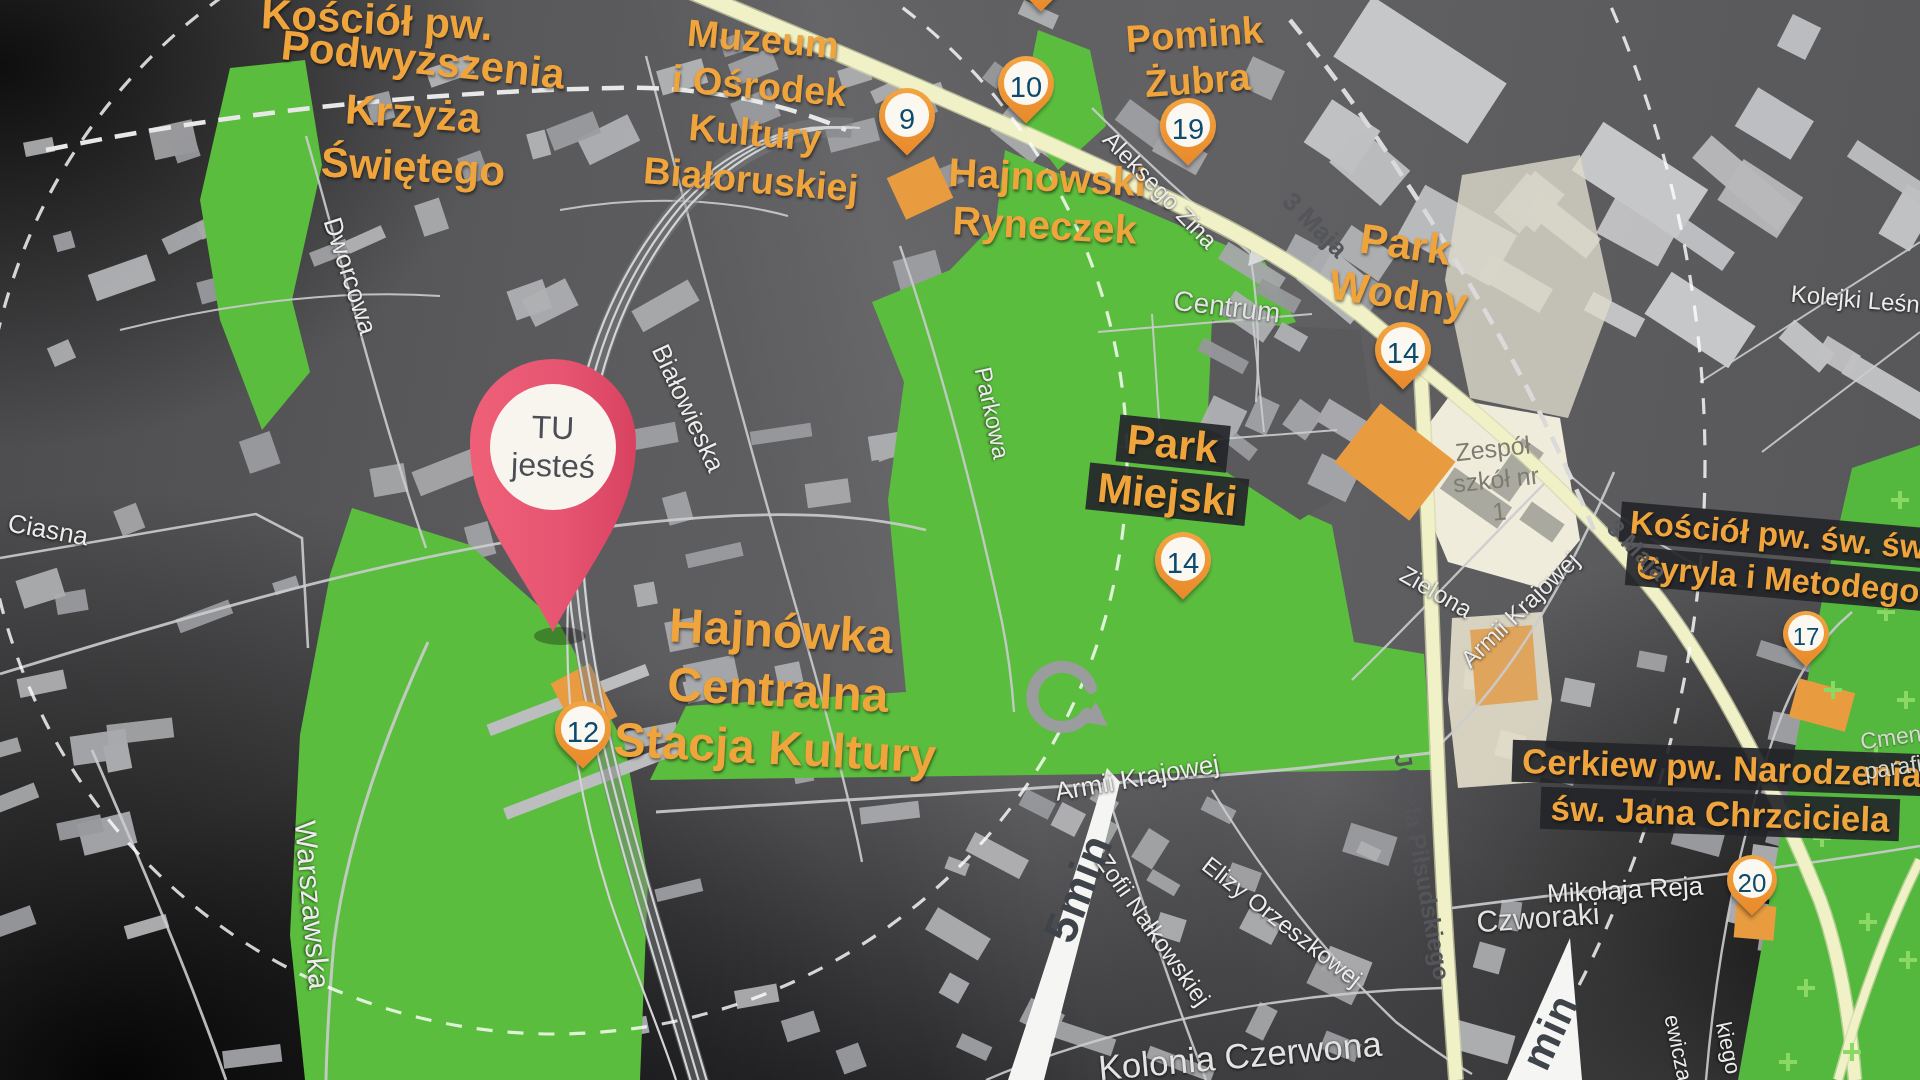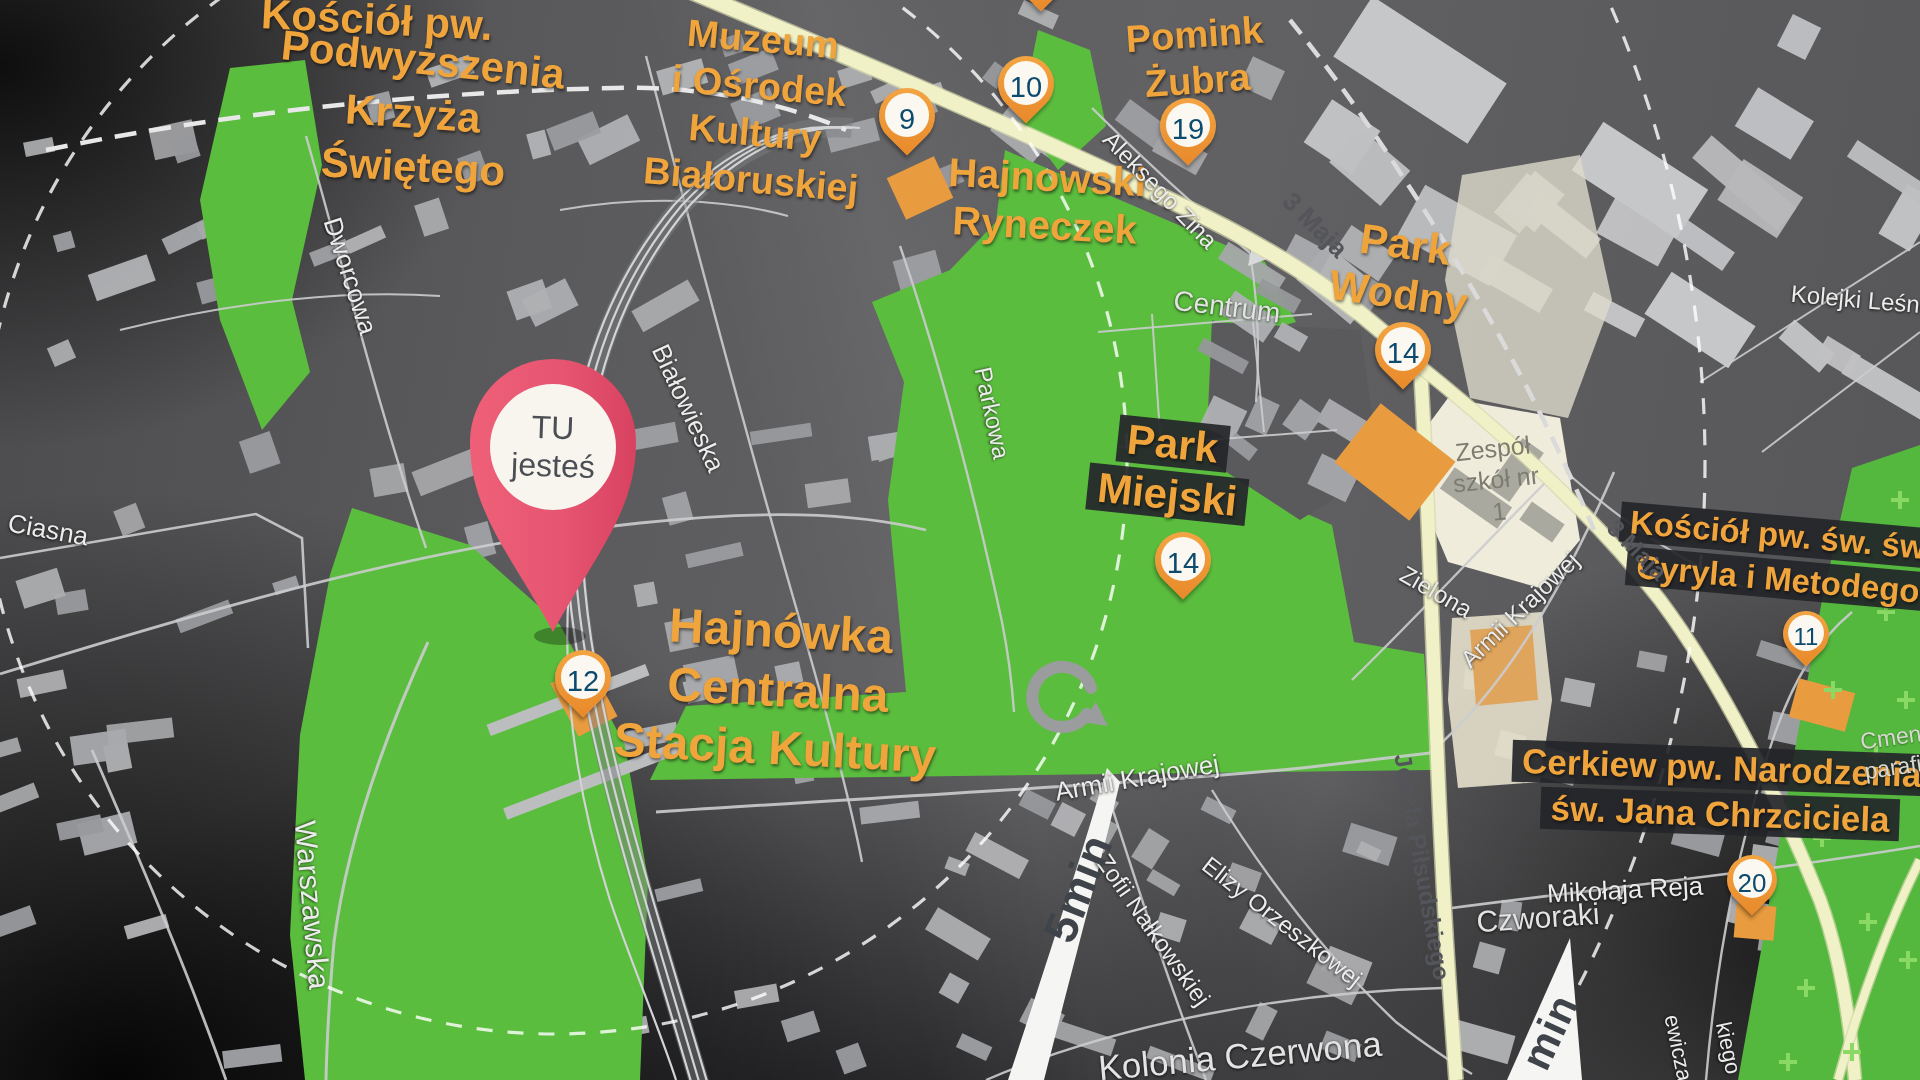--- a/index.html
+++ b/index.html
@@ -426,42 +426,42 @@
     <div class="marker-circle">
         <span>10</span>
       </div>
   </div>
   <div class="marker" style="--s:56px;left:1160px;top:98px;">
     <div class="marker-body"></div>
     <div class="marker-circle">
         <span>19</span>
       </div>
   </div>
-  <div class="marker" style="--s:56px;left:555px;top:650px;">
+  <div class="marker" style="--s:56px;left:555px;top:701px;">
     <div class="marker-body"></div>
     <div class="marker-circle">
         <span>12</span>
       </div>
   </div>
   <div class="marker" style="--s:56px;left:1155px;top:532px;">
     <div class="marker-body"></div>
     <div class="marker-circle">
         <span>14</span>
       </div>
   </div>
   <div class="marker" style="--s:56px;left:1375px;top:322px;">
     <div class="marker-body"></div>
     <div class="marker-circle">
         <span>14</span>
       </div>
   </div>
   <div class="marker" style="--s:46px;left:1783px;top:611px;">
     <div class="marker-body"></div>
     <div class="marker-circle">
-        <span>11</span>
+        <span>17</span>
       </div>
   </div>
   <div class="marker" style="--s:50px;left:1727px;top:855px;">
     <div class="marker-body"></div>
     <div class="marker-circle">
         <span>20</span>
       </div>
   </div>
 </div>
 

